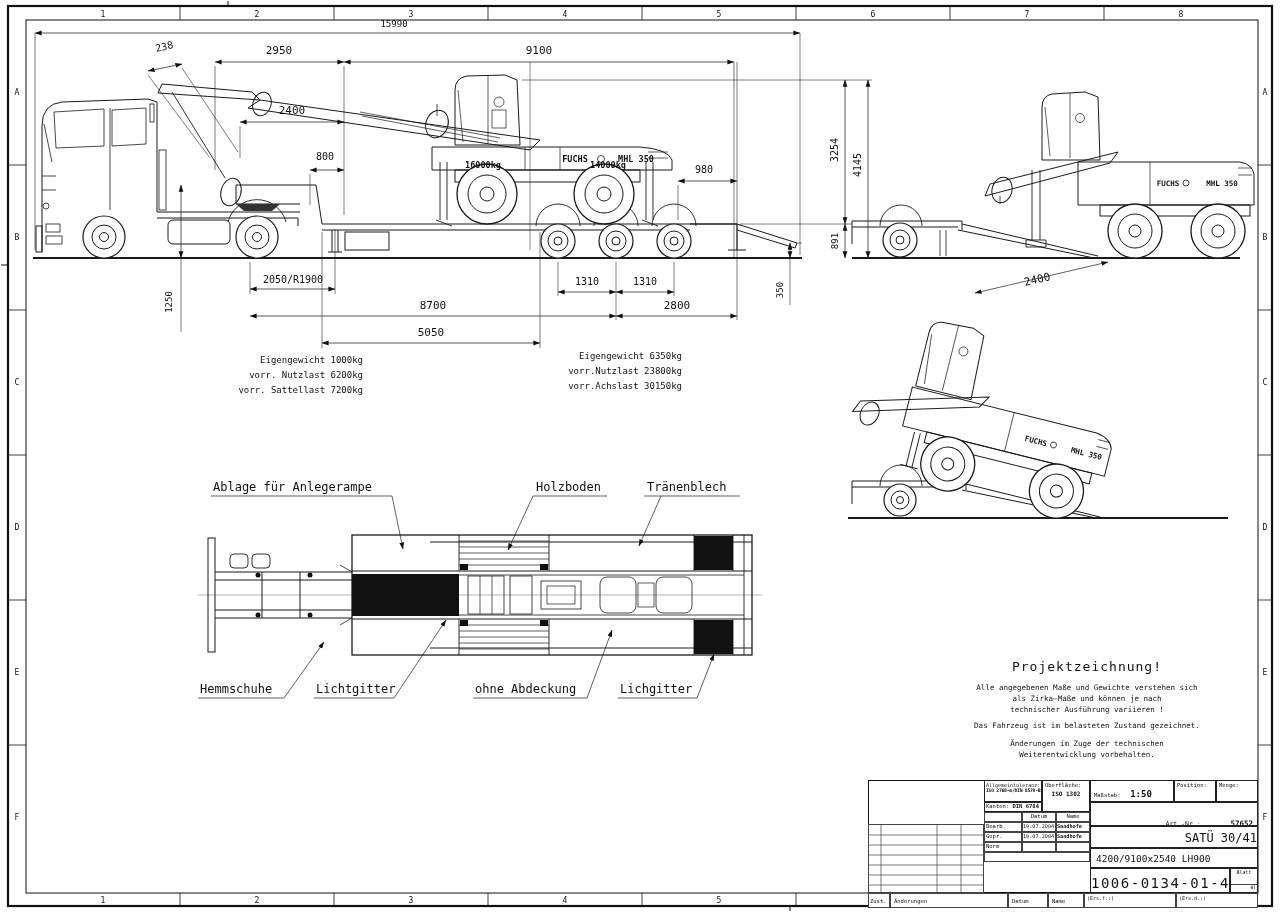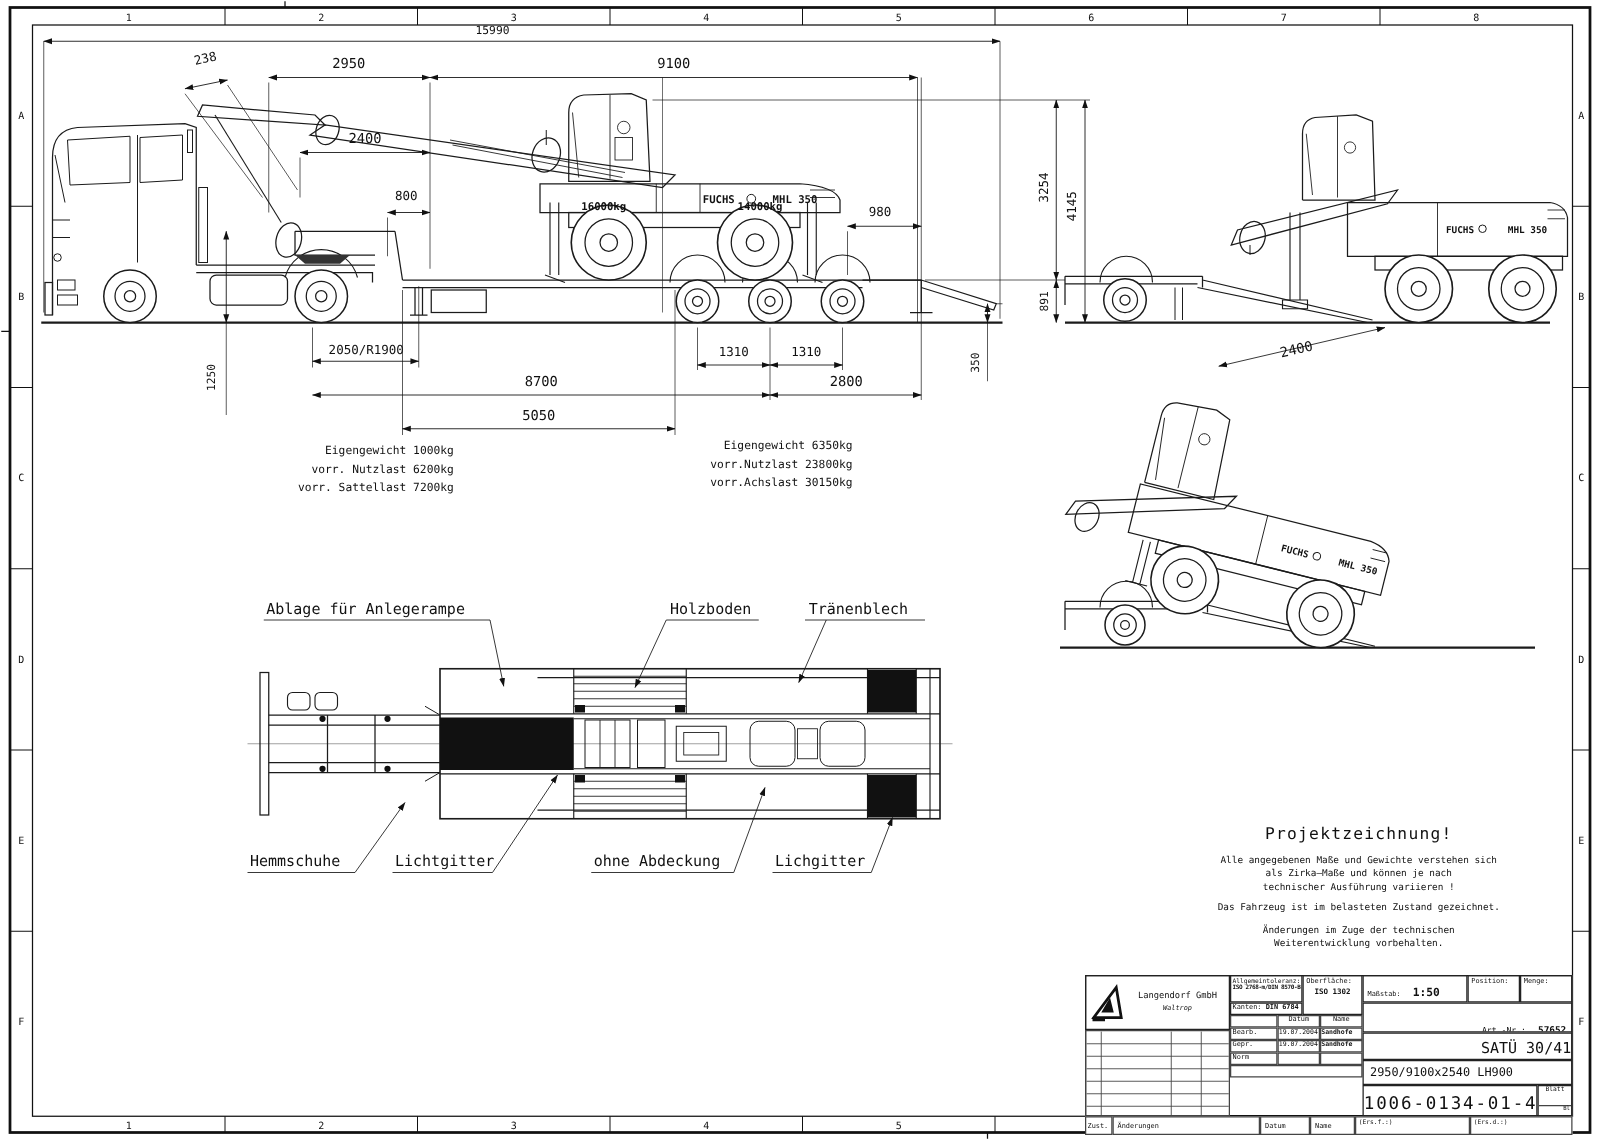--- a/index.html
+++ b/index.html
@@ -413,29 +413,20 @@
     <text x="1087" y="712" font-size="7.5">technischer Ausführung variieren !</text>
     <text x="1087" y="728" font-size="7.5">Das Fahrzeug ist im belasteten Zustand gezeichnet.</text>
     <text x="1087" y="746" font-size="7.5">Änderungen im Zuge der technischen</text>
     <text x="1087" y="757" font-size="7.5">Weiterentwicklung vorbehalten.</text>
   </g>
 </svg>
 
 <div class="tb">
   <div class="c main" style="left:0;top:0;width:390px;height:113px;"></div>
 
-  <div class="c" style="left:0;top:0;width:116px;height:44px;">
-    <svg width="26" height="34" style="position:absolute;left:4px;top:5px;">
-      <polygon points="2,28 20,4 24,28" fill="none" stroke="#111" stroke-width="2.2"></polygon>
-      <polygon points="8,24 15,12 18,24" fill="#111"></polygon>
-      <rect x="1" y="28" width="10" height="3" fill="#111"></rect>
-    </svg>
-    <div style="position:absolute;left:32px;top:11px;width:82px;text-align:center;font-size:7px;">Langendorf GmbH</div>
-    <div style="position:absolute;left:32px;top:23px;width:82px;text-align:center;font-size:5.5px;font-style:italic;">Waltrop</div>
-  </div>
 
   <div class="c" style="left:116px;top:0;width:58px;height:22px;padding:1px 1px;">
     <div style="font-size:5px;">Allgemeintoleranz:</div>
     <div style="font-size:4.8px;font-weight:bold;letter-spacing:-0.3px;">ISO 2768-m/DIN 8570-B</div>
   </div>
   <div class="c" style="left:116px;top:22px;width:58px;height:10px;padding:0 1px;font-size:5.5px;">
     <span>Kanten:</span>
     <span class="bold">DIN 6784</span>
   </div>
   <div class="c" style="left:174px;top:0;width:48px;height:32px;padding:1px 2px;">
@@ -449,21 +440,21 @@
   </div>
   <div class="c" style="left:306px;top:0;width:42px;height:22px;padding:1px 2px;font-size:5.5px;">
     <span>Position:</span>
   </div>
   <div class="c" style="left:348px;top:0;width:42px;height:22px;padding:1px 2px;font-size:5.5px;">
     <span>Menge:</span>
   </div>
 
   <div class="c" style="left:222px;top:22px;width:168px;height:24px;text-align:right;padding:8px 4px 0 0;">
     <span style="font-size:6.5px;">Art.-Nr.:</span>
-    <span style="font-size:7.5px;font-weight:bold;">57652</span>
+    <span style="font-size:7.5px;font-weight:bold;margin-left:20px;">57652</span>
   </div>
 
   <div class="c thin" style="left:116px;top:32px;width:38px;height:10px;"></div>
   <div class="c thin" style="left:154px;top:32px;width:34px;height:10px;font-size:5.5px;text-align:center;">Datum</div>
   <div class="c thin" style="left:188px;top:32px;width:34px;height:10px;font-size:5.5px;text-align:center;">Name</div>
 
   <div class="c thin" style="left:116px;top:42px;width:38px;height:10px;font-size:5.5px;padding-left:1px;">Bearb.</div>
   <div class="c thin" style="left:154px;top:42px;width:34px;height:10px;font-size:5.2px;">19.07.2004</div>
   <div class="c thin bold" style="left:188px;top:42px;width:34px;height:10px;font-size:5.2px;">Sandhofe</div>
 
@@ -476,21 +467,21 @@
   <div class="c thin" style="left:188px;top:62px;width:34px;height:10px;"></div>
   <div class="c thin" style="left:116px;top:72px;width:106px;height:10px;"></div>
 
   <div class="c thin" style="left:0;top:44px;width:116px;height:69px;">
     <svg width="116" height="69">
       <path d="M0,10 H116 M0,20 H116 M0,30 H116 M0,40 H116 M0,50 H116 M0,60 H116 M12,0 V69 M68,0 V69 M92,0 V69" stroke="#444" stroke-width="0.7"></path>
     </svg>
   </div>
 
   <div class="c" style="left:222px;top:46px;width:168px;height:22px;font-size:12px;padding:4px 0 0 5px;text-align:right;">SATÜ 30/41</div>
-  <div class="c" style="left:222px;top:68px;width:168px;height:20px;font-size:9.5px;padding:4px 0 0 5px;">2950/9100x2540 LH900</div>
+  <div class="c" style="left:222px;top:68px;width:168px;height:20px;font-size:9.5px;padding:4px 0 0 5px;">4200/9100x2540 LH900</div>
 
   <div class="c" style="left:222px;top:88px;width:140px;height:25px;font-size:14px;letter-spacing:1.5px;text-align:center;padding-top:6px;">1006-0134-01-42 A</div>
   <div class="c" style="left:362px;top:88px;width:28px;height:25px;">
     <div style="font-size:5px;text-align:center;">Blatt</div>
     <div style="font-size:6.5px;font-weight:bold;text-align:center;padding-left:29px;">1 - 1</div>
     <div style="font-size:4.5px;text-align:right;border-top:0.8px solid #444;margin-top:1px;padding-right:1px;">Bl</div>
   </div>
 
   <div class="c thin" style="left:0;top:113px;width:22px;height:15px;font-size:5.5px;padding:4px 0 0 1px;">Zust.</div>
   <div class="c thin" style="left:22px;top:113px;width:118px;height:15px;font-size:5.5px;padding:4px 0 0 3px;">Änderungen</div>

